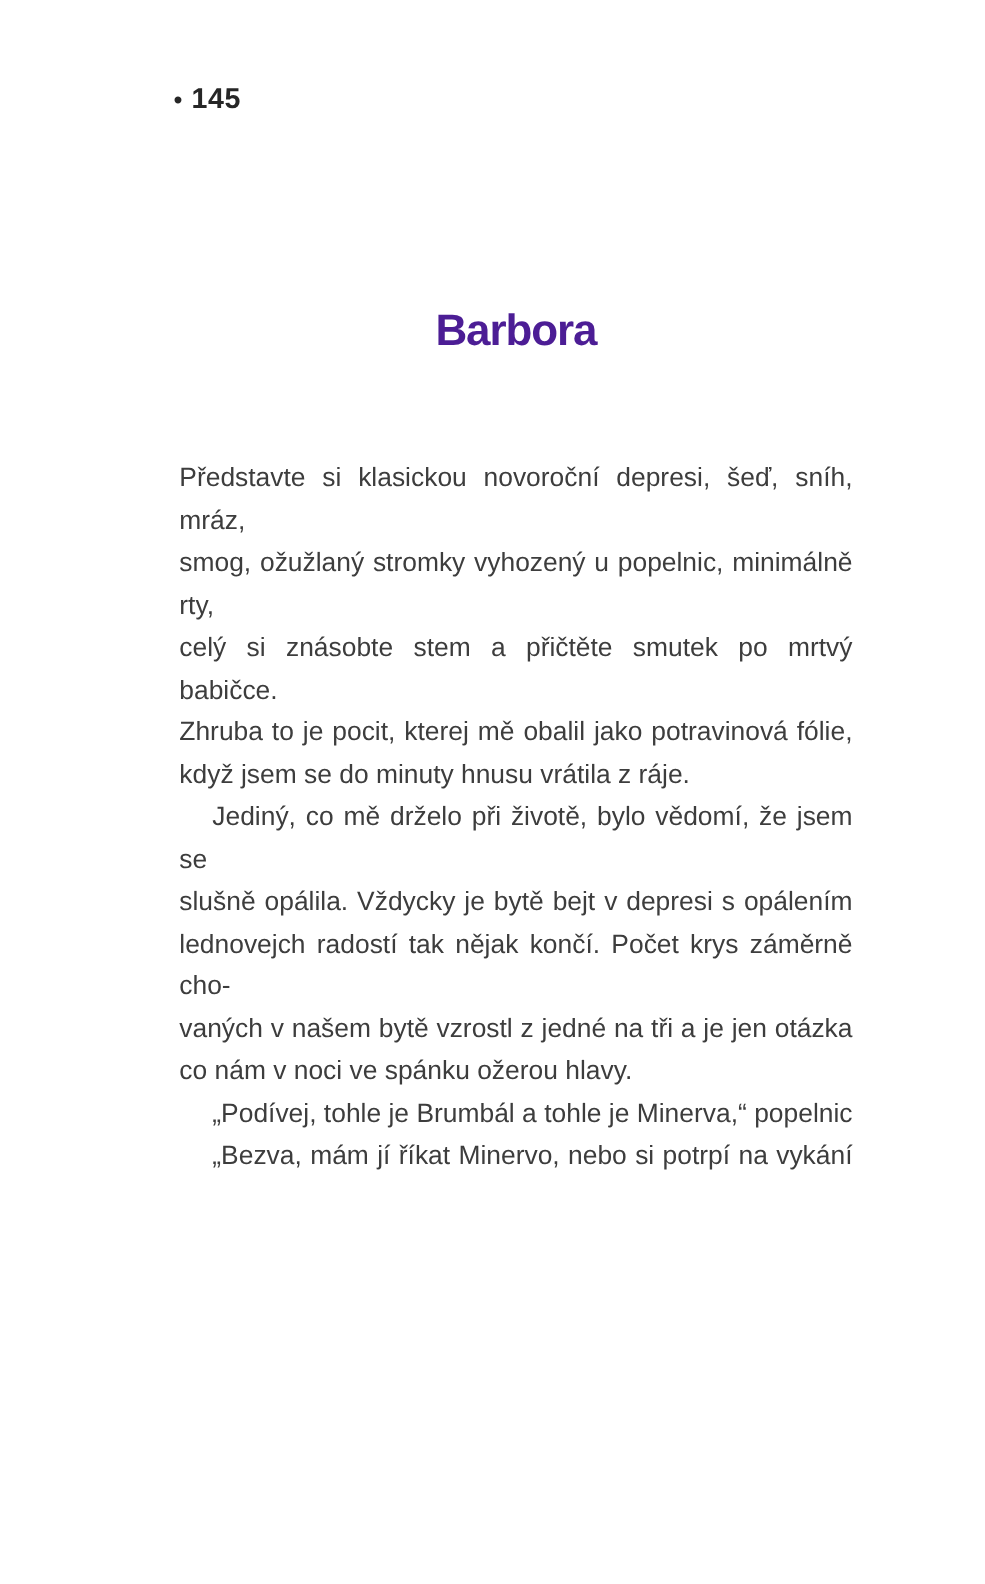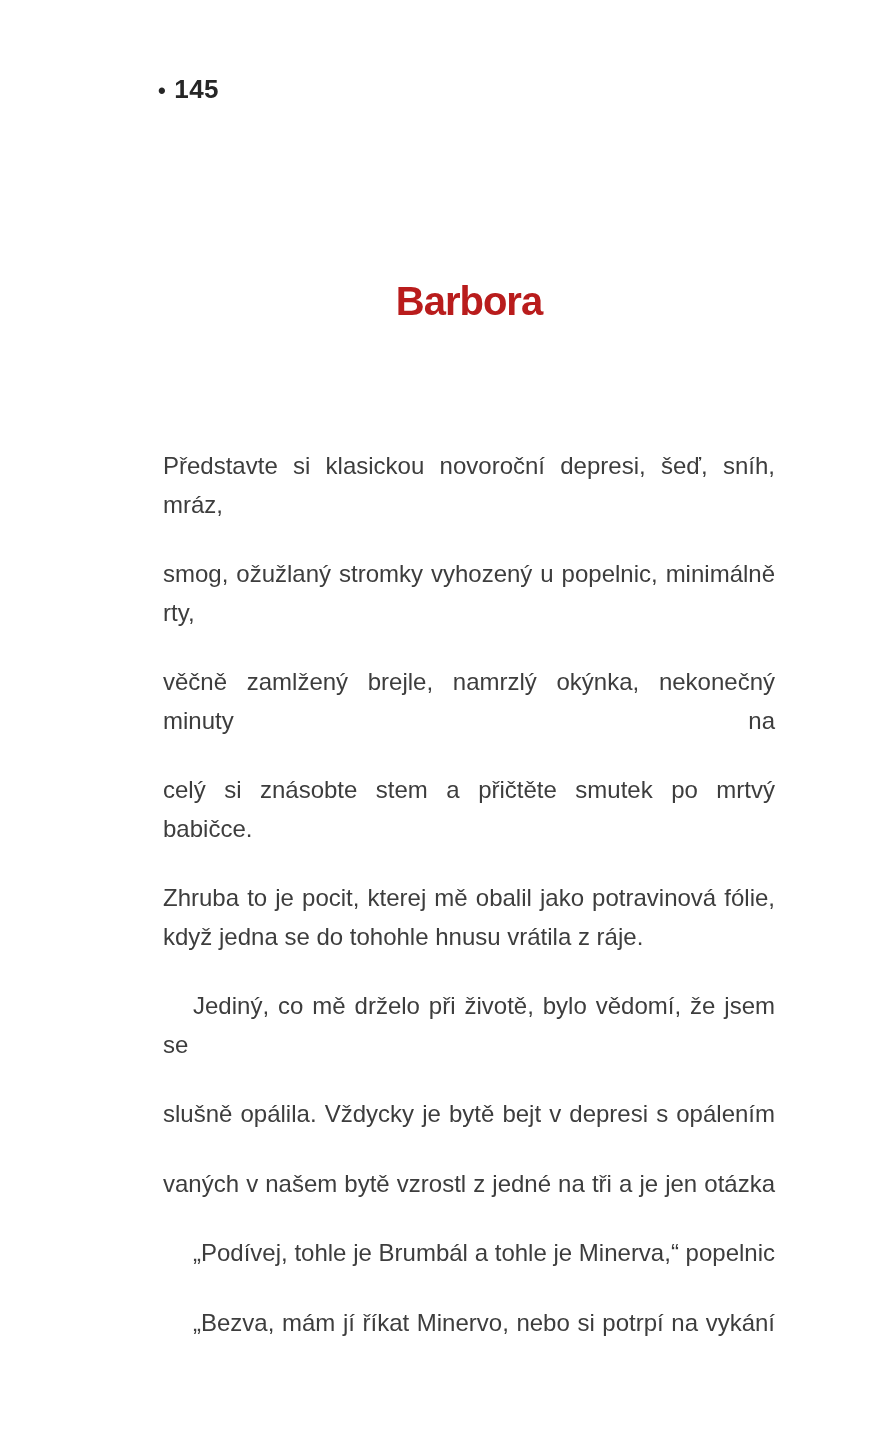--- a/index.html
+++ b/index.html
@@ -35,21 +35,21 @@
   }
   .chapter-title {
     position: absolute;
     left: 163px;
     top: 252px;
     width: 612px;
     text-align: center;
     font-size: 40px;
     font-weight: 700;
     letter-spacing: -1px;
-    color: #b91c1c;
+    color: #4c1d95;
   }
   .body-text {
     position: absolute;
     left: 163px;
     top: 416px;
     width: 612px;
     font-size: 24px;
     line-height: 38.5px;
     color: #3d3d3d;
   }
@@ -57,21 +57,20 @@
     margin: 0;
     padding: 0;
   }
   .line {
     text-align: left;
     white-space: normal;
   }
   .line.just {
     text-align: justify;
     text-align-last: justify;
-    margin-top: 31px;
   }
   .line.indent {
     text-indent: 30px;
   }
 </style>
 </head>
 <body>
 
 <div class="page">
 
@@ -79,29 +78,30 @@
     <span class="bullet">•</span>
     <span>145</span>
   </div>
 
   <h1 class="chapter-title">Barbora</h1>
 
   <div class="body-text">
       <div class="paragraph">
         <div class="line just">Představte si klasickou novoroční depresi, šeď, sníh, mráz,</div>
         <div class="line just">smog, ožužlaný stromky vyhozený u popelnic, minimálně rty,</div>
-        <div class="line just">věčně zamlžený brejle, namrzlý okýnka, nekonečný minuty na</div>
         <div class="line just">celý si znásobte stem a přičtěte smutek po mrtvý babičce.</div>
         <div class="line just">Zhruba to je pocit, kterej mě obalil jako potravinová fólie,</div>
-        <div class="line">když jedna se do tohohle hnusu vrátila z ráje.</div>
+        <div class="line">když jsem se do minuty hnusu vrátila z ráje.</div>
       </div>
       <div class="paragraph">
         <div class="line just indent">Jediný, co mě drželo při životě, bylo vědomí, že jsem se</div>
         <div class="line just">slušně opálila. Vždycky je bytě bejt v depresi s opálením</div>
+        <div class="line just">lednovejch radostí tak nějak končí. Počet krys záměrně cho-</div>
         <div class="line just">vaných v našem bytě vzrostl z jedné na tři a je jen otázka</div>
+        <div class="line">co nám v noci ve spánku ožerou hlavy.</div>
       </div>
       <div class="paragraph">
         <div class="line just indent">„Podívej, tohle je Brumbál a tohle je Minerva,“ popelnic</div>
       </div>
       <div class="paragraph">
         <div class="line just indent">„Bezva, mám jí říkat Minervo, nebo si potrpí na vykání</div>
       </div>
     </div>
 
 </div>

